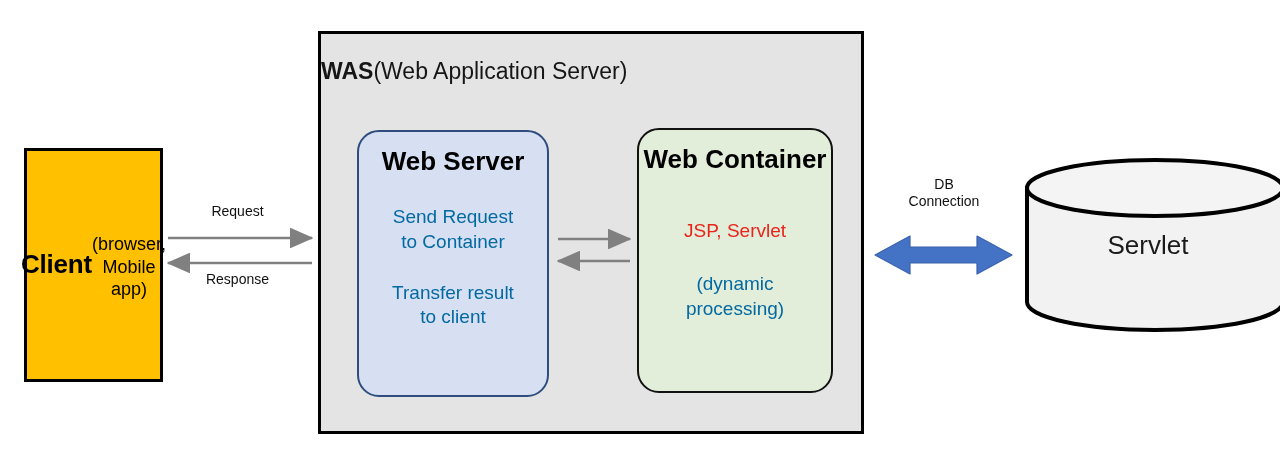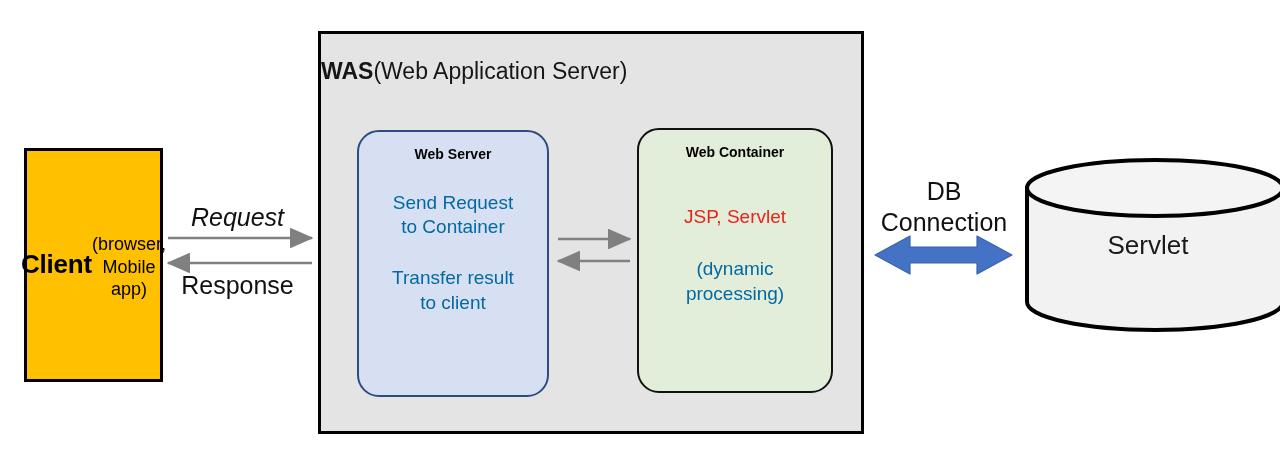--- a/index.html
+++ b/index.html
@@ -96,46 +96,46 @@
     background: #E2EDDA;
     border: 2px solid #111111;
     border-radius: 22px;
     box-sizing: border-box;
     display: flex;
     flex-direction: column;
     align-items: center;
     padding-top: 14px;
   }
   .inner-title {
-    font-size: 14px;
+    font-size: 26px;
     font-weight: bold;
     color: #000;
     line-height: 1.2;
     white-space: nowrap;
   }
   .inner-para {
     font-size: 19px;
     color: #0369a1;
     text-align: center;
     line-height: 1.3;
   }
   .ws-p1 { margin-top: 28px; }
   .ws-p2 { margin-top: 26px; }
   .wc-p1 { margin-top: 44px; color: #E8251B; }
   .wc-p2 { margin-top: 28px; }
 
   
   .arrow-label {
     position: absolute;
-    font-size: 25px;
+    font-size: 14px;
     color: #111;
     white-space: nowrap;
     text-align: center;
   }
-  .lbl-request  { left: 165px; top: 203px; width: 145px; font-style: italic; }
+  .lbl-request  { left: 165px; top: 203px; width: 145px; }
   .lbl-response { left: 165px; top: 271px; width: 145px; }
   .lbl-dbconn {
     left: 874px; top: 176px; width: 140px;
     line-height: 1.22;
   }
 
   
   #arrows {
     position: absolute;
     left: 0; top: 0;

